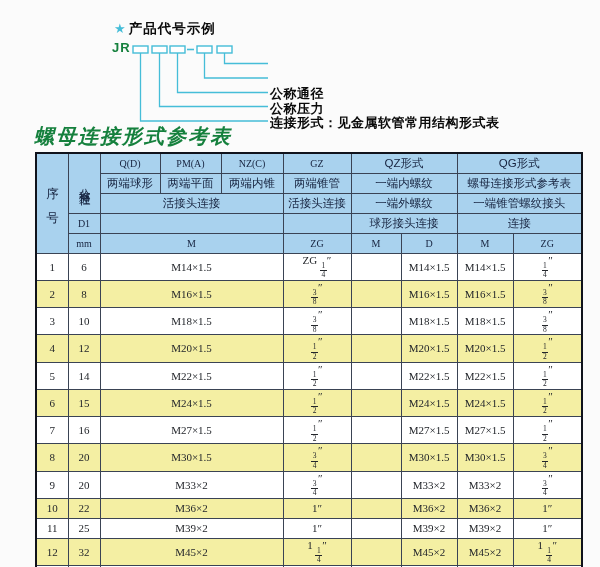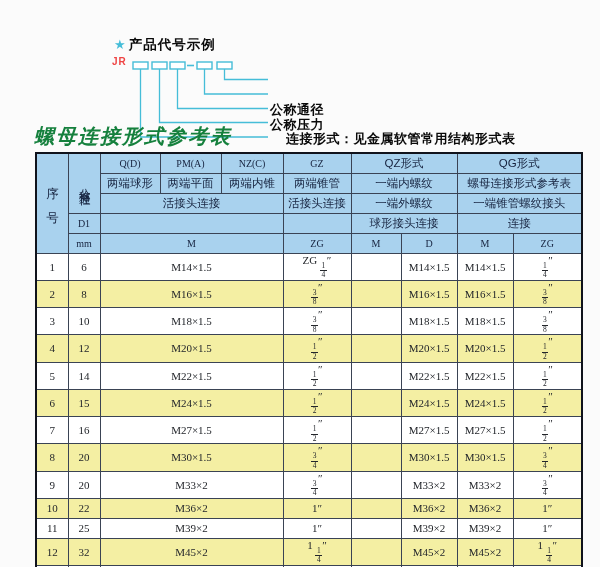--- a/index.html
+++ b/index.html
@@ -13,31 +13,31 @@
   *{box-sizing:border-box;margin:0;padding:0;}
   html,body{width:600px;height:567px;}
   body{
     position:relative;
     background:#fbfbfb;
     font-family:"Liberation Sans","DejaVu Sans",sans-serif;
     color:#111;
     overflow:hidden;
   }
   
-  .diagram{position:absolute;left:0;top:16px;width:587px;height:150px;}
+  .diagram{position:absolute;left:0;top:0;width:587px;height:150px;}
   .diagram-heading{position:absolute;left:114px;top:20px;font-size:13.5px;font-weight:bold;color:#0a0a0a;letter-spacing:1px;}
   .diagram-heading .star{color:var(--accent);margin-right:2px;font-size:13px;}
-  .code-prefix{position:absolute;left:112px;top:40px;font-size:10px;font-weight:bold;color:#ef4444;letter-spacing:1px;}
+  .code-prefix{position:absolute;left:112px;top:40px;font-size:13px;font-weight:bold;color:#15803d;letter-spacing:1px;}
   .connector-svg{position:absolute;left:130px;top:42px;width:140px;height:84px;}
   .diagram-label{position:absolute;left:270px;height:15px;font-size:13px;font-weight:bold;color:#0a0a0a;white-space:nowrap;letter-spacing:0.5px;}
   .lbl-0{top:56px;}
   .lbl-1{top:70.5px;}
   .lbl-2{top:85px;}
   .lbl-3{top:99.5px;}
-  .lbl-4{top:114px;margin-left:16px;}
+  .lbl-4{top:114px;}
   
   .section-title{
     position:absolute;left:34px;top:123px;
     font-family:"Liberation Serif","DejaVu Serif",serif;
     font-style:italic;font-weight:bold;
     font-size:20px;color:#15803d;letter-spacing:2px;
   }
   
   table.ref{
     position:absolute;left:35px;top:152px;

